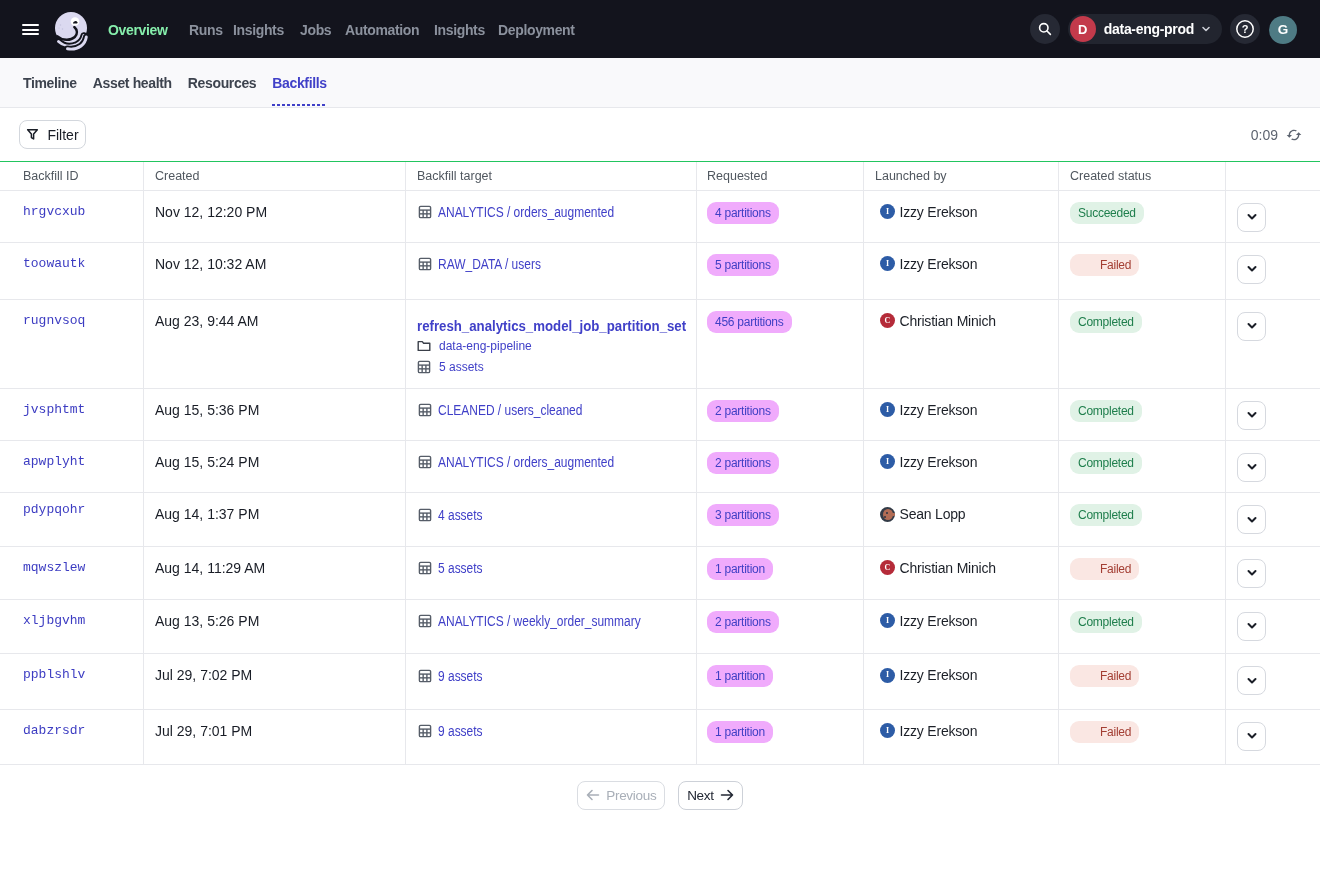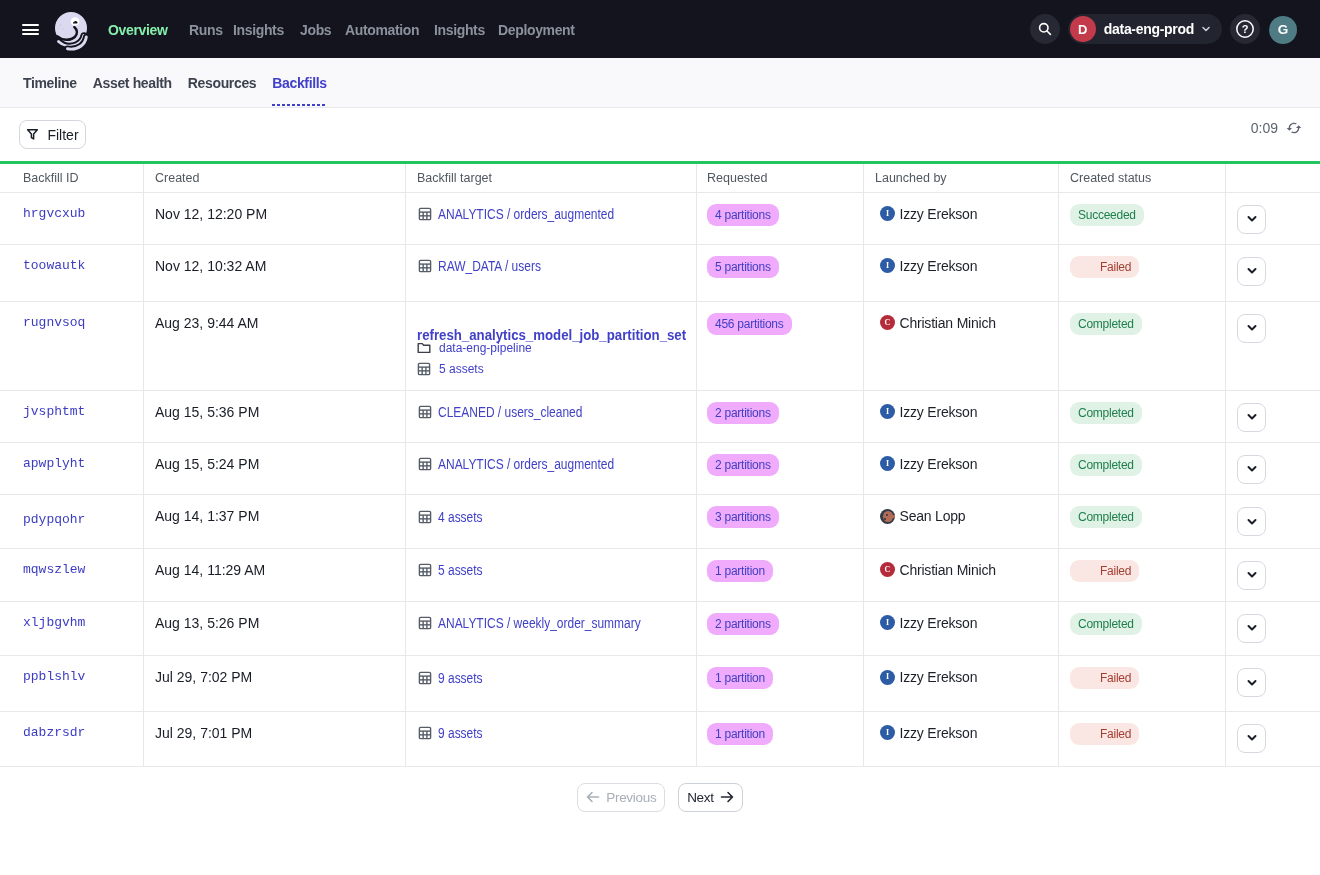--- a/index.html
+++ b/index.html
@@ -16,23 +16,23 @@
 .dcirc { width:26px; height:26px; border-radius:50%; background:#C33A4B; color:#fff; font-weight:700; font-size:13px; display:flex; align-items:center; justify-content:center; }
 .pill .lbl { color:#fff; font-size:14px; font-weight:700; margin:0 6px 0 8px; letter-spacing:-0.3px; white-space:nowrap; }
 .gav { width:28px; height:28px; border-radius:50%; background:#4E7B84; color:#fff; font-size:13.5px; font-weight:700; display:flex; align-items:center; justify-content:center; top:15.5px !important; }
 .tabs { height:50px; background:#F9F9FB; border-bottom:1px solid #E7E8EC; display:flex; align-items:center; padding-left:23px; gap:16px; }
 .tab { font-size:14px; font-weight:700; color:#3D434E; position:relative; height:50px; line-height:50px; letter-spacing:-0.35px; }
 .tab.act { color:#4040C8; }
 .tab.act::after { content:""; position:absolute; left:0; right:0; bottom:2px; height:2px;
   background:repeating-linear-gradient(90deg,#4040C8 0 3px,transparent 3px 5px); }
 .toolbar { height:53px; position:relative; background:#fff; }
 .fbtn { position:absolute; left:19px; top:12px; height:29px; width:67px; border-radius:8px; border:1px solid #D3D7DD; background:#fff; display:flex; align-items:center; justify-content:center; font-size:14px; color:#1A1E27; font-weight:400; }
-.rfr { position:absolute; right:18px; top:12px; height:29px; display:flex; color:#5D6470; font-size:14px; }
+.rfr { position:absolute; right:18px; top:12px; height:29px; display:flex; align-items:center; color:#5D6470; font-size:14px; }
 .rfr svg { margin-left:8px; }
-.tbl { position:relative; border-top:3px solid #22c55e; }
+.tbl { position:relative; border-top:1px solid #22c55e; }
 .vsep { position:absolute; top:0; bottom:0; width:1px; background:#E7E8EC; z-index:5; }
 .th { height:28.7px; border-bottom:1px solid #E7E8EC; position:relative; }
 .th .cell { color:#50575F; font-size:12.5px; top:4.5px; }
 .tr { border-bottom:1px solid #E7E8EC; position:relative; }
 .cell { position:absolute; font-size:14px; line-height:18px; white-space:nowrap; display:flex; align-items:center; }
 .mono { font-family:"Liberation Mono", monospace; font-size:13px; color:#3C3CC2; }
 .dark { color:#191D26; }
 .lnk { color:#4040C8; display:inline-block; transform:scaleX(.855); transform-origin:0 50%; }
 .lnk.b { font-weight:700; transform:scaleX(.945); }
 .lnk.sm { font-size:12px; transform:none; }
@@ -197,21 +197,21 @@
       </div>
       <button class="chev">
         <svg width="12" height="12" viewBox="0 0 12 12">
           <path fill="none" stroke="#1A1E27" stroke-width="2" stroke-linecap="round" stroke-linejoin="round" d="M2.5 4 6 7.5 9.5 4"></path>
         </svg>
       </button>
     </div>
 <div class="tr" style="height:89px">
       <div class="cell mono" style="left:23px;top:12px">rugnvsoq</div>
       <div class="cell dark" style="left:155px;top:12px">Aug 23, 9:44 AM</div>
-      <div class="cell" style="left:417px;top:24px">
+      <div class="cell" style="left:417px;top:17px">
         <span class="lnk b">refresh_analytics_model_job_partition_set</span>
       </div>
       <div class="cell" style="left:416px;top:37px">
         <svg class="gi" width="16" height="16" viewBox="0 0 16 16">
           <path fill="none" stroke="#3A3F49" stroke-width="1.4" stroke-linejoin="round" d="M2.2 3.6 h4.1 l1.3 1.6 h6.2 v7.2 h-11.6 z"></path>
         </svg>
         <span class="lnk sm" style="margin-left:7px">data-eng-pipeline</span>
       </div>
       <div class="cell" style="left:416px;top:58px">
         <svg class="gi" width="16" height="16" viewBox="0 0 16 16">
@@ -303,21 +303,21 @@
       <div class="cell" style="left:1070px;top:11px">
         <span class="badge bg-green">Completed</span>
       </div>
       <button class="chev">
         <svg width="12" height="12" viewBox="0 0 12 12">
           <path fill="none" stroke="#1A1E27" stroke-width="2" stroke-linecap="round" stroke-linejoin="round" d="M2.5 4 6 7.5 9.5 4"></path>
         </svg>
       </button>
     </div>
 <div class="tr" style="height:53.5px">
-      <div class="cell mono" style="left:23px;top:16px">pdypqohr</div>
+      <div class="cell mono" style="left:23px;top:8px">pdypqohr</div>
       <div class="cell dark" style="left:155px;top:12px">Aug 14, 1:37 PM</div>
       <div class="cell" style="left:417px;top:12.5px">
         <svg class="gi" width="16" height="16" viewBox="0 0 16 16">
           <g fill="none" stroke="#565D68" stroke-width="1.4">
             <rect x="2.4" y="2.4" width="11.2" height="11.2" rx="1.2"></rect>
             <line x1="2.4" y1="6.1" x2="13.6" y2="6.1"></line>
             <line x1="2.4" y1="9.85" x2="13.6" y2="9.85"></line>
             <line x1="6.15" y1="6.1" x2="6.15" y2="13.6"></line>
             <line x1="9.9" y1="6.1" x2="9.9" y2="13.6"></line>
           </g>

